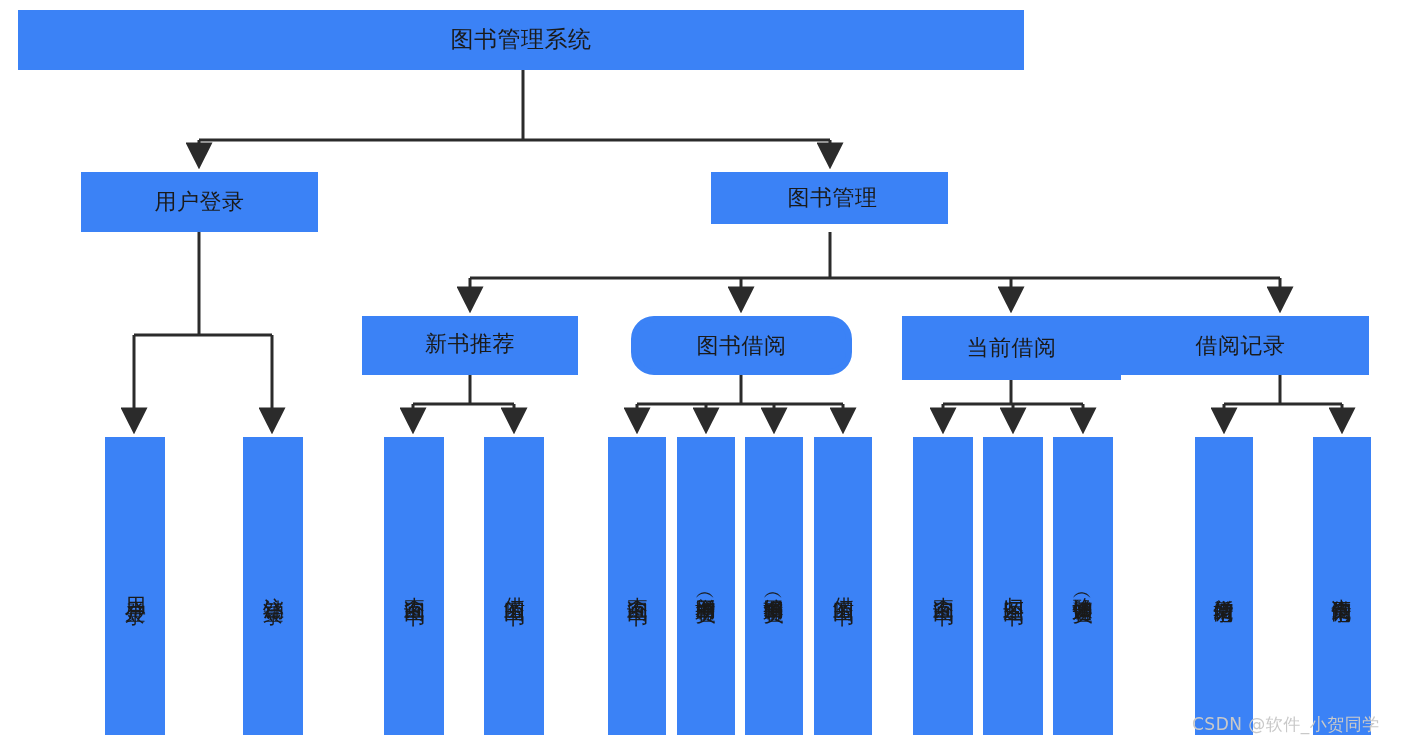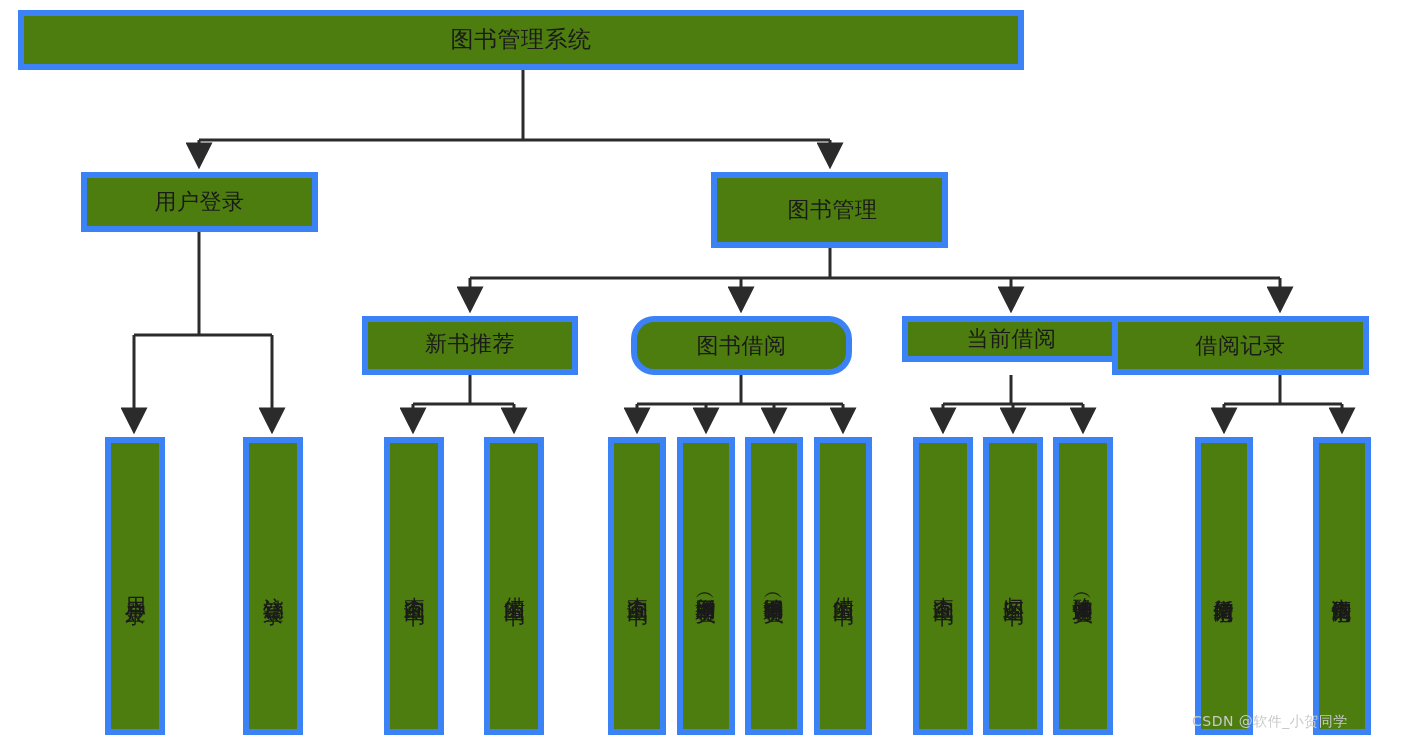--- a/index.html
+++ b/index.html
@@ -21,21 +21,21 @@
   #diagram-svg {
     position: absolute;
     left: 0;
     top: 0;
     width: 1405px;
     height: 747px;
   }
   .node {
     position: absolute;
     box-sizing: border-box;
-    background: #4d7c0f;
+    background: #3b82f6;
     border: 6px solid #3b82f6;
     display: flex;
     align-items: center;
     justify-content: center;
     color: #1a1a1a;
   }
   .node .label {
     display: block;
     line-height: 1.18;
     letter-spacing: 0.5px;
@@ -62,21 +62,21 @@
     letter-spacing: 3px;
     max-height: 100%;
   }
   .node.vert.tight .label {
     letter-spacing: 1px;
     font-size: 20px;
   }
   .watermark {
     position: absolute;
     color: #c9c9c9;
-    font-size: 14px;
+    font-size: 17px;
     white-space: nowrap;
     pointer-events: none;
     letter-spacing: 0.5px;
   }
 </style>
 </head>
 <body>
 
 <div id="diagram-root">
 
@@ -130,31 +130,31 @@
     </g>
   </svg>
 
   <div class="node horiz root" style="left:18px; top:10px; width:1006px; height:60px;">
     <span class="label">图书管理系统</span>
   </div>
 
   <div class="node horiz" style="left:81px; top:172px; width:237px; height:60px;">
     <span class="label">用户登录</span>
   </div>
-  <div class="node horiz" style="left:711px; top:172px; width:237px; height:76px;padding-left:6px;">
+  <div class="node horiz" style="left:711px; top:172px; width:237px; height:52px;padding-left:6px;">
     <span class="label">图书管理</span>
   </div>
 
   <div class="node horiz" style="left:362px; top:316px; width:216px; height:59px;font-family:Liberation Mono, monospace;">
     <span class="label">新书推荐</span>
   </div>
   <div class="node horiz" style="left:631px; top:316px; width:221px; height:59px;border-radius:23px;">
     <span class="label">图书借阅</span>
   </div>
-  <div class="node horiz" style="left:902px; top:316px; width:219px; height:46px;">
+  <div class="node horiz" style="left:902px; top:316px; width:219px; height:64px;">
     <span class="label">当前借阅</span>
   </div>
   <div class="node horiz" style="left:1112px; top:316px; width:257px; height:59px;">
     <span class="label">借阅记录</span>
   </div>
 
   <div class="node vert" style="left:105px; top:437px; width:60px; height:298px;">
     <span class="label">用户登录</span>
   </div>
   <div class="node vert" style="left:243px; top:437px; width:60px; height:298px;">

